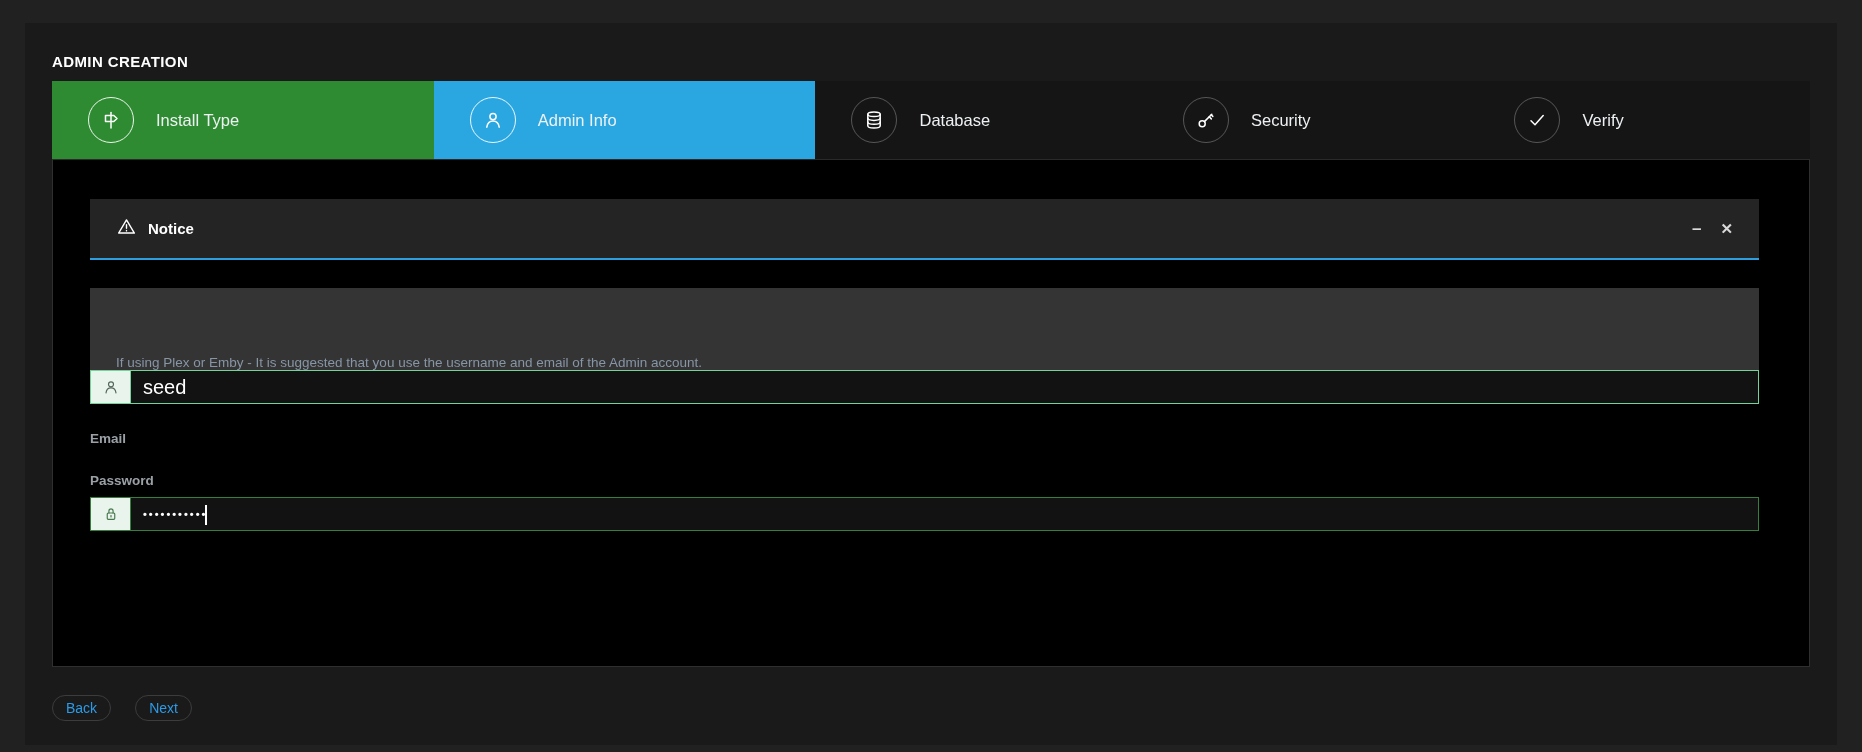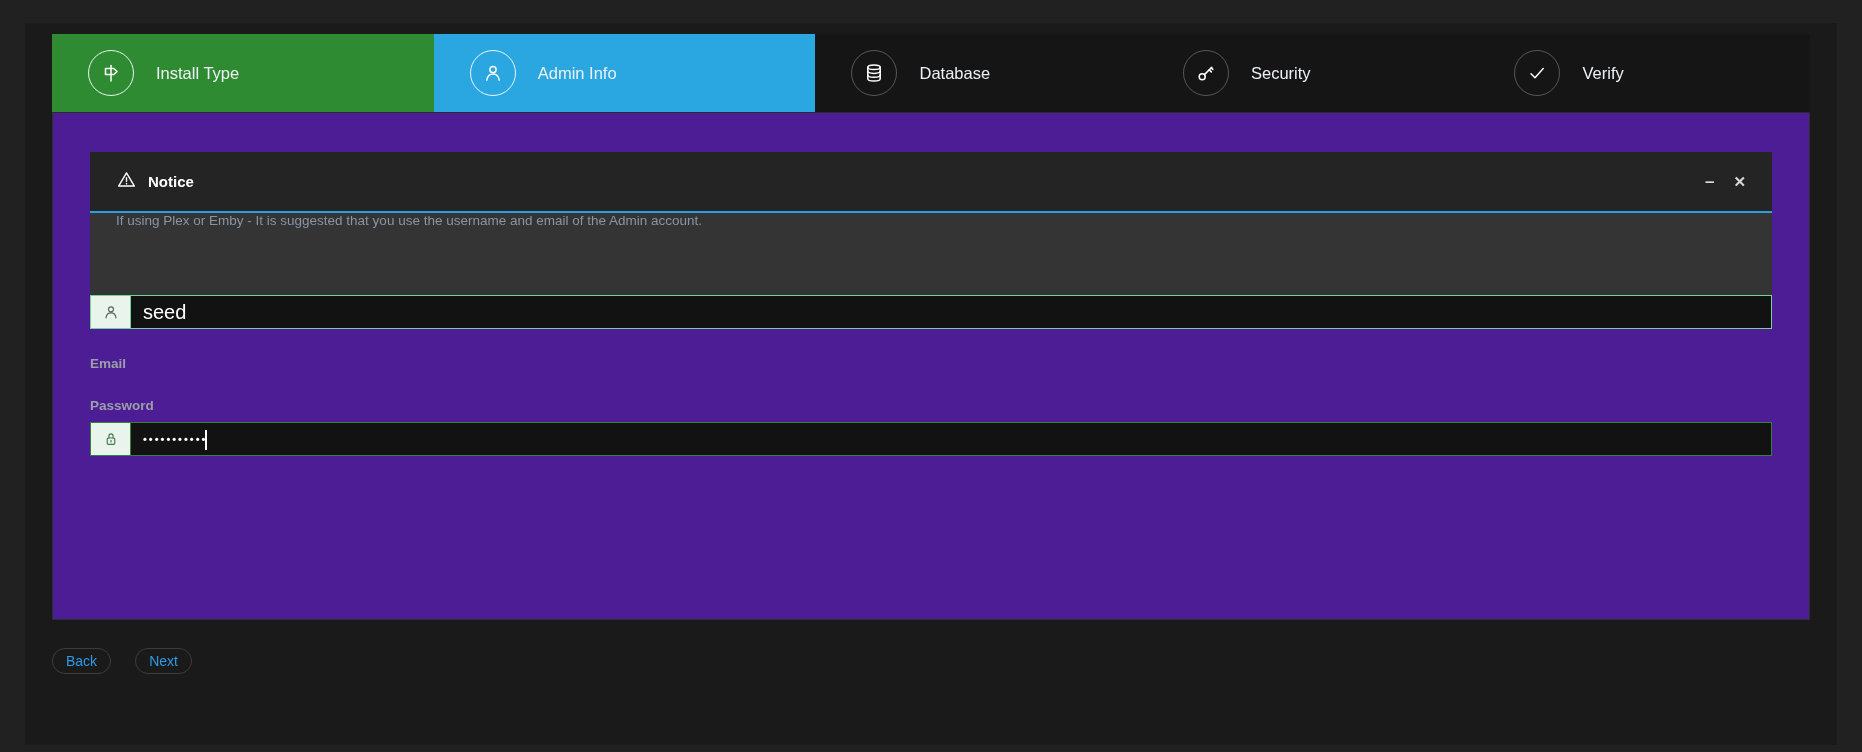--- a/index.html
+++ b/index.html
@@ -14,31 +14,31 @@
   .step { display:flex; align-items:center; padding-left:36px; gap:22px; flex:1; cursor:pointer; background:#151515; }
   .step.wide { flex:1.17; }
   .step.done { background:#2e8b32; }
   .step.active { background:#2aa7e1; }
   .step-circle { width:46px; height:46px; border-radius:50%; border:1.5px solid rgba(255,255,255,.28); display:flex; align-items:center; justify-content:center; flex:0 0 auto; }
   .step.done .step-circle, .step.active .step-circle { border-color:rgba(255,255,255,.9); }
   .step-label { font-size:16.5px; color:#eef1f3; }
   .step svg { stroke:#ffffff; fill:none; stroke-width:1.5; stroke-linecap:round; stroke-linejoin:round; }
 
   
-  .content { border:1px solid #2f2f2f; border-top:1px solid #2a2a2a; height:508px; padding:39px 37px 0 37px; background:#4c1d95; }
+  .content { border:1px solid #2f2f2f; border-top:1px solid #2a2a2a; height:508px; padding:39px 50px 0 37px; background:#000000; }
 
   
   .notice { }
   .notice-header { height:61px; background:#242424; border-bottom:2px solid #2b9fe0; display:flex; align-items:center; padding:0 26px; }
   .notice-header svg { stroke:#ffffff; fill:none; stroke-width:1.6; stroke-linecap:round; stroke-linejoin:round; }
   .notice-title { font-size:15px; font-weight:bold; color:#ffffff; margin-left:11px; }
   .notice-controls { margin-left:auto; display:flex; align-items:center; gap:19px; }
   .notice-ctrl { color:#d9d9d9; font-size:15px; line-height:1; cursor:pointer; font-weight:bold; }
   .notice-ctrl.min { font-size:17px; letter-spacing:0; }
-  .notice-body { background:#343434; height:82px; display:flex; align-items:flex-start; padding:0 26px; }
+  .notice-body { background:#343434; height:82px; display:flex; align-items:flex-end; padding:0 26px;margin-top:28px; }
   .notice-text { font-size:13.5px; color:#8795a5; }
 
   
   .field-label { margin-top:27px; margin-bottom:9px; font-size:13.5px; font-weight:bold; color:#9aa0a6; }
   .group { position:relative; display:flex; height:34px; background:#121212; border:1px solid #74d398; }
   .group.pw { border-color:#35813b; }
   .addon { width:40px; background:#e9f5ec; border-right:1px solid #74d398; display:flex; align-items:center; justify-content:center; flex:0 0 auto; }
   .group.pw .addon { border-right-color:#35813b; }
   .addon svg { stroke:#55675c; fill:none; stroke-width:1.4; stroke-linecap:round; stroke-linejoin:round; }
   .group.pw .addon svg { stroke:#47784e; }
@@ -48,20 +48,21 @@
 
   
   .actions { margin-top:28px; display:flex; gap:24px; }
   .actions button { height:26px; padding:0 13px; border-radius:14px; border:1px solid #3c3c3c; background:transparent; color:#2b9be8; font-size:14px; cursor:pointer; font-family:"Liberation Sans", sans-serif; }
 </style>
 </head>
 <body>
 
 <div class="window">
 
+  <div class="page-title">ADMIN CREATION</div>
 
   <div class="steps">
     <div class="step done wide">
       <span class="step-circle">
         <svg width="24" height="24" viewBox="0 0 24 24">
             <path d="M12 4.5 V20"></path>
             <path d="M6.5 7.5 H14.8 L18 10.5 L14.8 13.5 H6.5 Z"></path>
           </svg>
       </span>
       <span class="step-label">Install Type</span>

